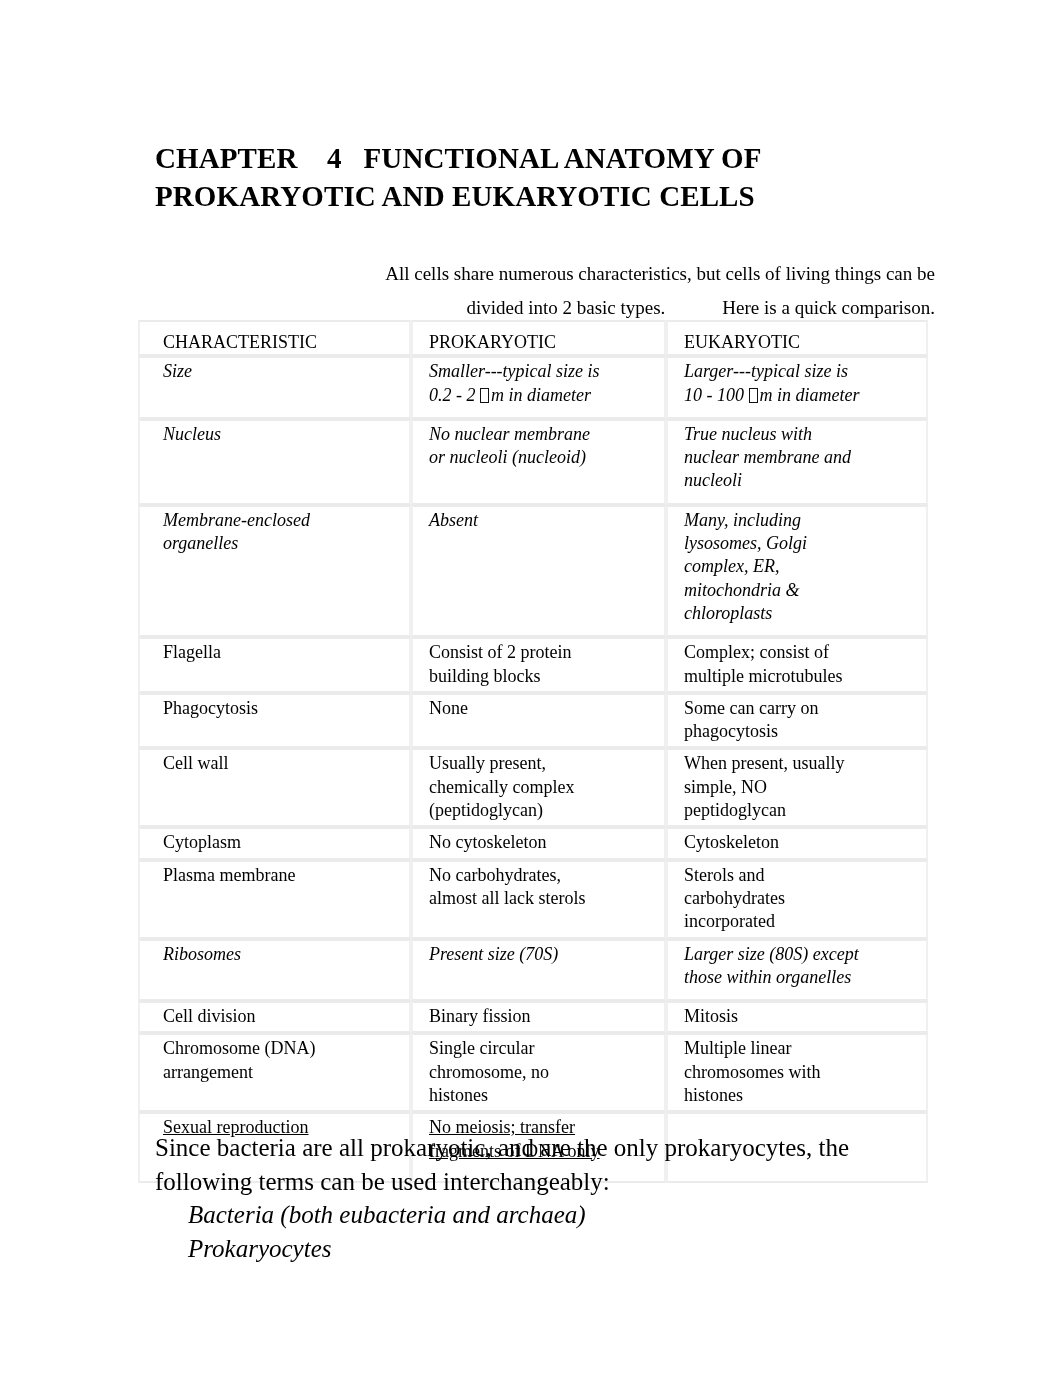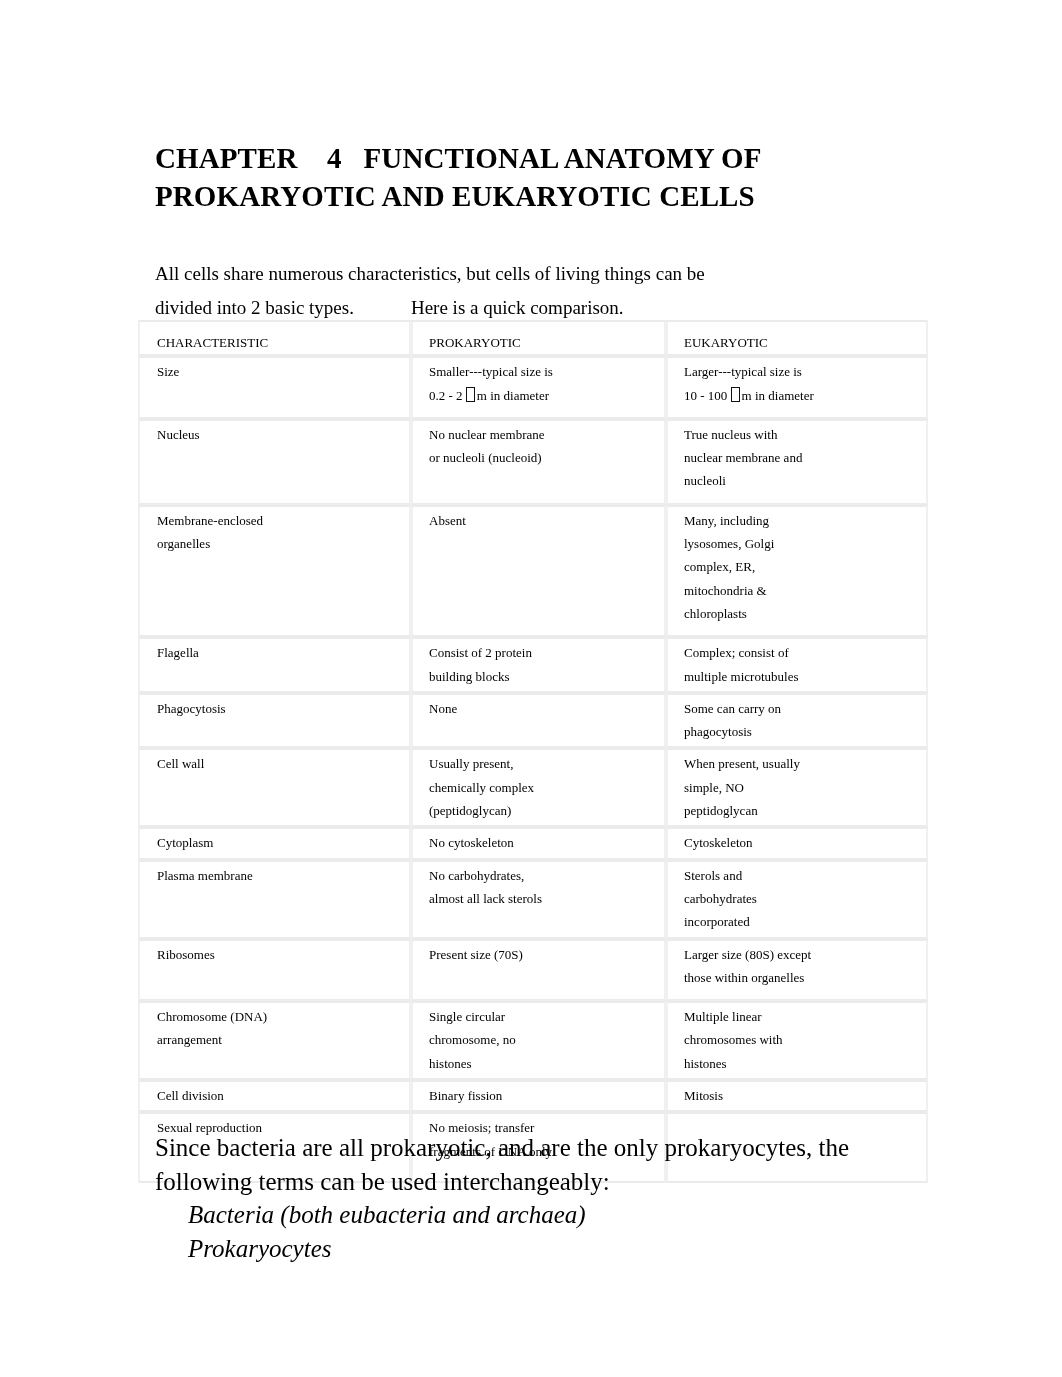--- a/index.html
+++ b/index.html
@@ -37,20 +37,21 @@
 
   
   .intro {
     position: absolute;
     left: 155px;
     top: 238px;
     width: 780px;
     font-size: 19px;
     line-height: 34px;
     white-space: pre-wrap;
+    text-align: right;
   }
 
   
   .table-wrap {
     position: absolute;
     left: 138px;
     top: 320px;
     width: 790px;
     
     background:
@@ -69,35 +70,35 @@
   table.cmp col.c1 { width: 273px; }
   table.cmp col.c2 { width: 255px; }
   table.cmp col.c3 { width: 262px; }
 
   table.cmp td {
     vertical-align: top;
     background: #ffffff;
     border: 2px solid #f0f0f0;
     border-top-color: #ebebeb;
     border-bottom-color: #ebebeb;
-    padding: 0 6px 0 17px;
-    font-size: 13px;
+    padding: 0 6px 0 23px;
+    font-size: 18px;
     line-height: 23.3px;
     white-space: pre-line;
     margin-top: 24px;
   }
   table.cmp td.col2, table.cmp td.col3 {
     padding-left: 16px;
   }
 
   
   table.cmp tr.r-head td { padding-top: 9px;  padding-bottom: 0px; }
   table.cmp tr td        { padding-top: 2px;  padding-bottom: 3px; }
-  table.cmp tr.pad-lg td { padding-bottom: 10px; }
-  table.cmp tr.pad-last td { padding-bottom: 18px; }
+  table.cmp tr.pad-lg td { padding-bottom: 10px; font-style: italic; }
+  table.cmp tr.pad-last td { padding-bottom: 18px; text-decoration: underline; }
 
   .missing-glyph {
     display: inline-block;
     width: 9px;
     height: 15px;
     border: 1px solid #111;
     vertical-align: -2px;
     margin: 0 2px 0 0;
     box-sizing: border-box;
   }
@@ -210,36 +211,36 @@
         </tr>
 
         <tr class="pad-lg">
           <td class="col1">Ribosomes</td>
           <td class="col2">Present size (70S)</td>
           <td class="col3">Larger size (80S) except
 those within organelles</td>
         </tr>
 
         <tr>
+          <td class="col1">Cell division</td>
+          <td class="col2">Binary fission</td>
+          <td class="col3">Mitosis</td>
+        </tr>
+
+        <tr>
           <td class="col1">Chromosome (DNA)
 arrangement</td>
           <td class="col2">Single circular
 chromosome, no
 histones</td>
           <td class="col3">Multiple linear
 chromosomes with
 histones</td>
         </tr>
 
-        <tr>
-          <td class="col1">Cell division</td>
-          <td class="col2">Binary fission</td>
-          <td class="col3">Mitosis</td>
-        </tr>
-
         <tr class="pad-last">
           <td class="col1">Sexual reproduction</td>
           <td class="col2">No meiosis; transfer
 fragments of DNA only</td>
           <td class="col3"></td>
         </tr>
 
       </tbody>
     </table>
   </div>

